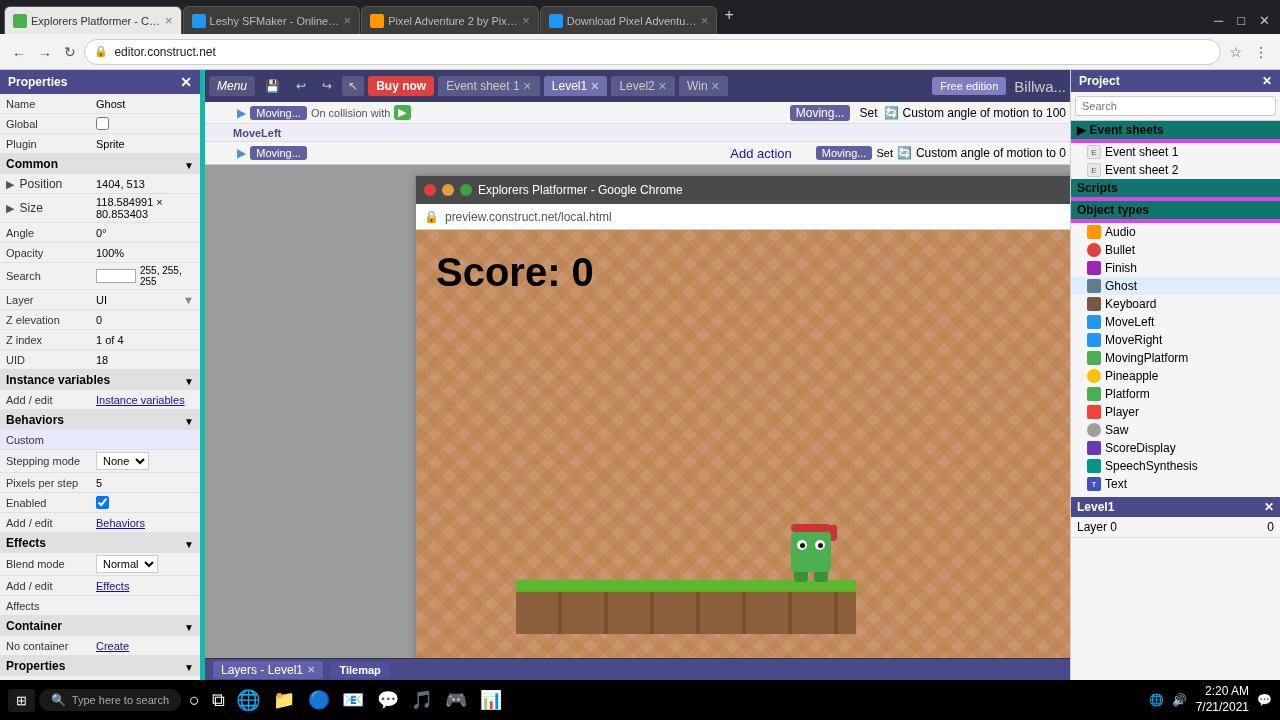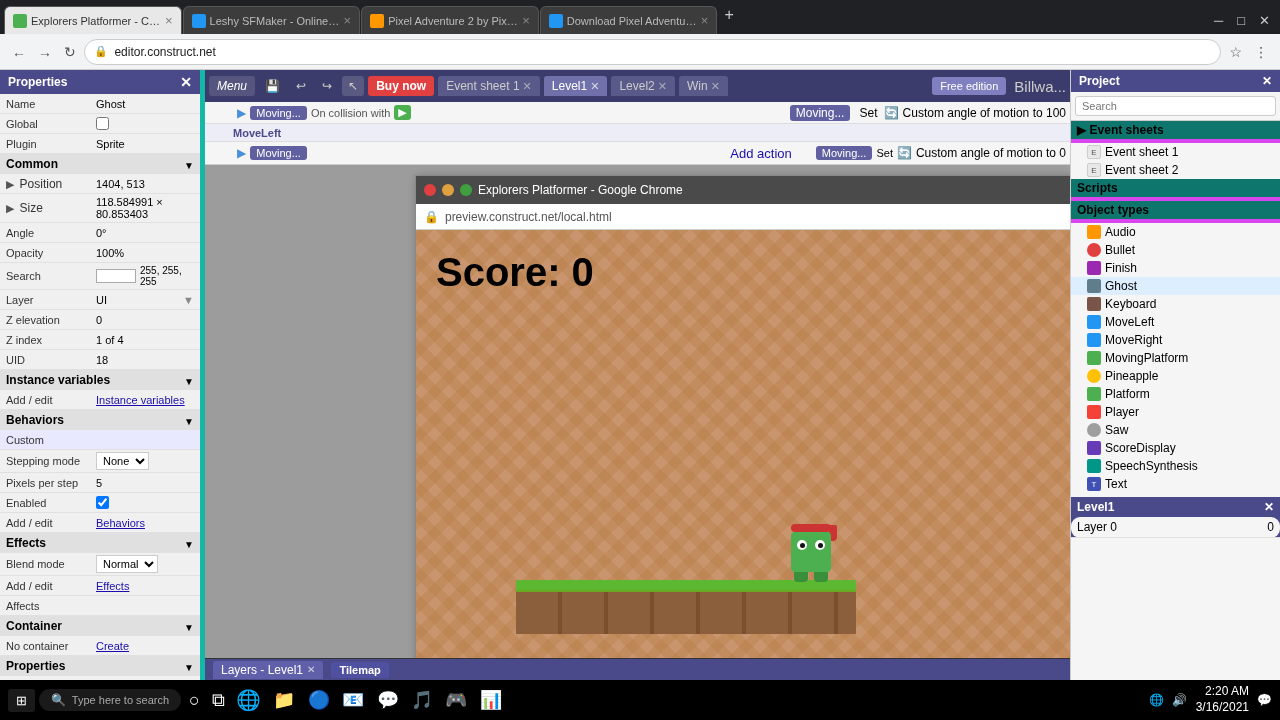--- a/index.html
+++ b/index.html
@@ -311,21 +311,21 @@
       margin-top: 4px;
     }
     .level-panel-header {
       display: flex;
       align-items: center;
       justify-content: space-between;
       padding: 3px 6px;
       font-size: 11px;
       font-weight: bold;
     }
-    .level-panel-content { background: #f5f5f5; color: #000; border-radius: 9px; }
+    .level-panel-content { background: #f5f5f5; color: #000; }
     .level-row {
       display: flex;
       align-items: center;
       justify-content: space-between;
       padding: 3px 6px;
       font-size: 11px;
       border-bottom: 1px solid #e0e0e0;
     }
 
     
@@ -840,18 +840,18 @@
     <span class="taskbar-icon">💬</span>
     <span class="taskbar-icon">🎵</span>
     <span class="taskbar-icon">🎮</span>
     <span class="taskbar-icon">📊</span>
 
     <div class="taskbar-right">
       <span>🌐</span>
       <span>🔊</span>
       <div class="taskbar-clock">
         <div>2:20 AM</div>
-        <div>3/16/2021</div>
+        <div>7/21/2021</div>
       </div>
       <span>💬</span>
     </div>
   </div>
 </div>
 
 </body></html>

